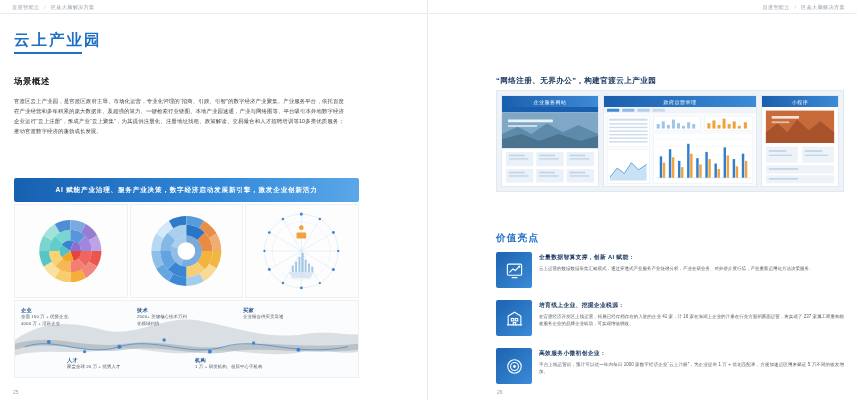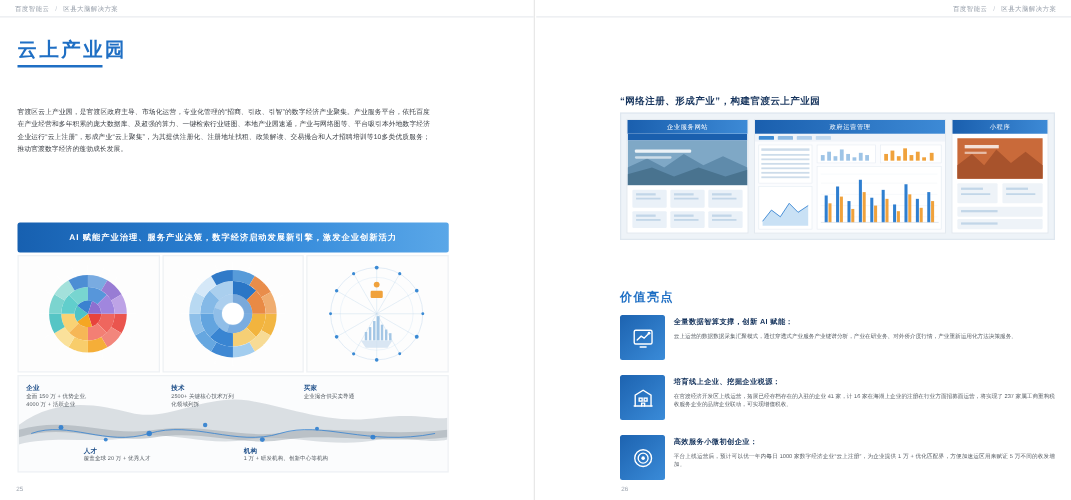--- a/index.html
+++ b/index.html
@@ -212,20 +212,21 @@
       <span>百度智能云</span>
       <span class="sep">/</span>
       <span>区县大脑解决方案</span>
     </div>
     <div class="runline"></div>
 
     <div class="main-title">云上产业园</div>
     <div class="title-rule"></div>
 
     <div id="overview-block">
+      <div class="sec-label">场景概述</div>
       <div id="overview-text" class="body-copy">官渡区云上产业园，是官渡区政府主导、市场化运营，专业化管理的“招商、引政、引智”的数字经济产业聚集。产业服务平台，依托百度在产业经营和多年积累的庞大数据库、及超强的算力、一键检索行业链图、本地产业园速通，产业与网络图等、平台吸引本外地数字经济企业运行“云上注册”，形成产业“云上聚集”，为其提供注册化、注册地址找租、政策解读、交易撮合和人才招聘培训等10多类优质服务；推动官渡数字经济的蓬勃成长发展。</div>
     </div>
 
     <div id="ai-card">
       <span class="txt">AI 赋能产业治理、服务产业决策，数字经济启动发展新引擎，激发企业创新活力</span>
     </div>
 
     <div class="viz-row">
 
       <div class="viz">
@@ -445,21 +446,21 @@
 
   <div class="half right">
     <div class="runhead r">
       <span>百度智能云</span>
       <span class="sep">/</span>
       <span>区县大脑解决方案</span>
     </div>
     <div class="runline"></div>
   </div>
 
-  <div id="case-title">“网络注册、形成产业”，构建官渡云上产业园</div>
+  <div id="case-title">“网络注册、无界办公”，构建官渡云上产业园</div>
 
   <div id="dash-card">
 
     <div class="dash-col a">
       <div class="dash-head">企业服务网站</div>
       <div class="dash-body">
         <svg viewBox="0 0 98 88" preserveAspectRatio="none">
           <rect x="0" y="0" width="98" height="6" fill="#1a5fae"></rect>
           <rect x="0" y="6" width="98" height="40" fill="#7fa8c6"></rect>
           <path d="M0,30 L16,22 L30,30 L46,18 L62,28 L78,20 L98,30 L98,46 L0,46 Z" fill="#5f8bab"></path>

